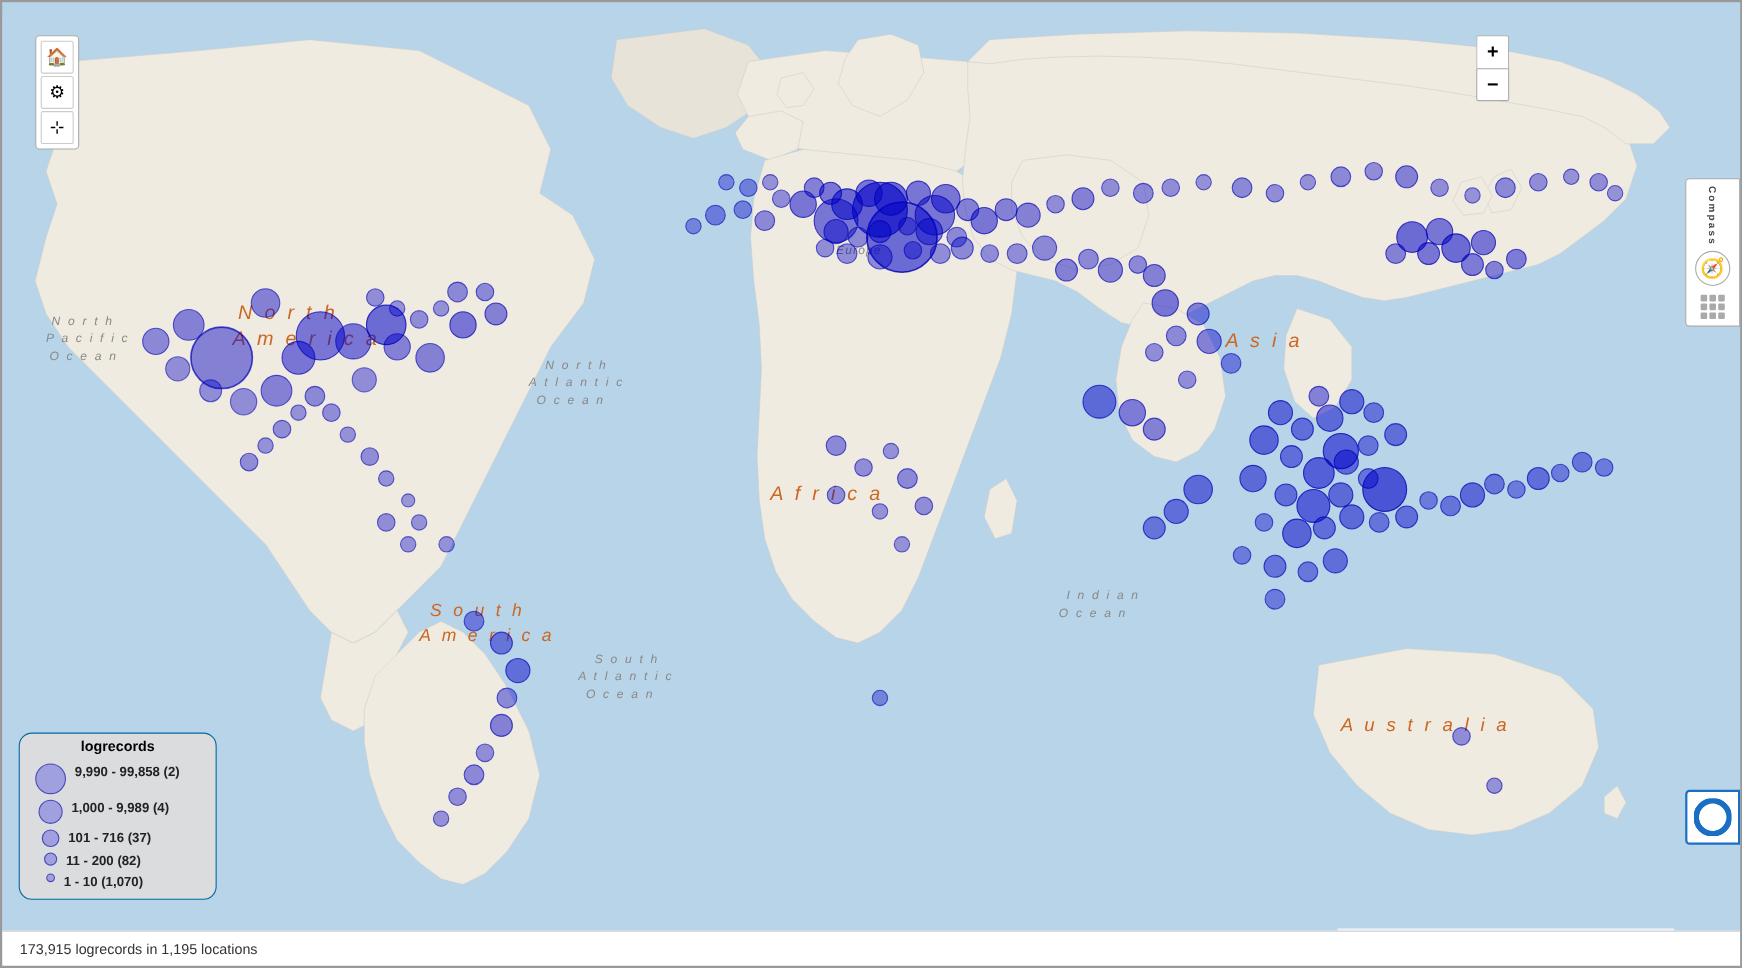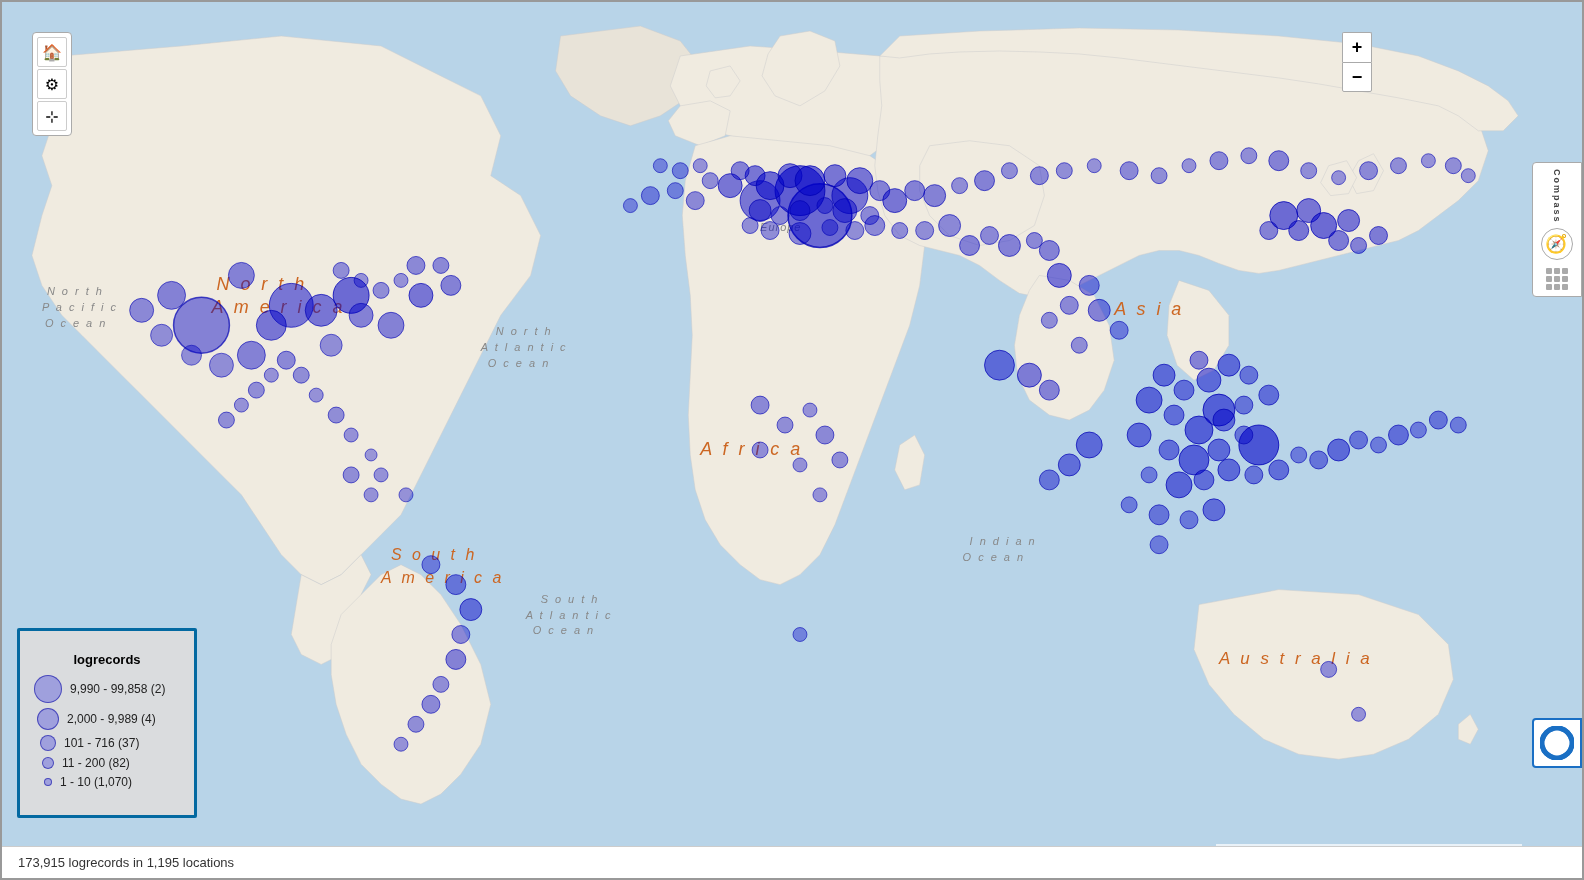--- a/index.html
+++ b/index.html
@@ -143,37 +143,38 @@
       z-index: 10;
       cursor: pointer;
     }
 
     
     #legend {
       position: absolute;
       bottom: 60px;
       left: 15px;
       background: rgba(220, 220, 220, 0.92);
-      border: 3px solid #0369a1;
-      padding: 21px 14px;
-      z-index: 10;
-      border-radius: 2px;
+      border: 1px solid #0369a1;
+      padding: 4px 14px;
+      z-index: 10;
+      border-radius: 12px;
       min-width: 180px;
     }
     #legend-title {
       font-weight: bold;
       font-size: 13px;
       margin-bottom: 8px;
       text-align: center;
     }
     .legend-item {
       display: flex;
-      align-items: center;
+      align-items: flex-start;
       gap: 8px;
       margin-bottom: 5px;
+      font-weight: bold;
     }
     .legend-circle {
       border-radius: 50%;
       background: rgba(100, 100, 220, 0.5);
       border: 1.5px solid rgba(50, 50, 180, 0.8);
       flex-shrink: 0;
     }
     .legend-text {
       font-size: 12px;
       color: #222;
@@ -521,21 +522,21 @@
 
   <div id="legend">
     <div id="legend-title">logrecords</div>
 
     <div class="legend-item">
       <div class="legend-circle" style="width:28px;height:28px;"></div>
       <span class="legend-text">9,990 - 99,858  (2)</span>
     </div>
     <div class="legend-item">
       <div class="legend-circle" style="width:22px;height:22px;margin-left:3px;"></div>
-      <span class="legend-text">2,000 - 9,989  (4)</span>
+      <span class="legend-text">1,000 - 9,989  (4)</span>
     </div>
     <div class="legend-item">
       <div class="legend-circle" style="width:16px;height:16px;margin-left:6px;"></div>
       <span class="legend-text">101 - 716  (37)</span>
     </div>
     <div class="legend-item">
       <div class="legend-circle" style="width:12px;height:12px;margin-left:8px;"></div>
       <span class="legend-text">11 - 200  (82)</span>
     </div>
     <div class="legend-item">

